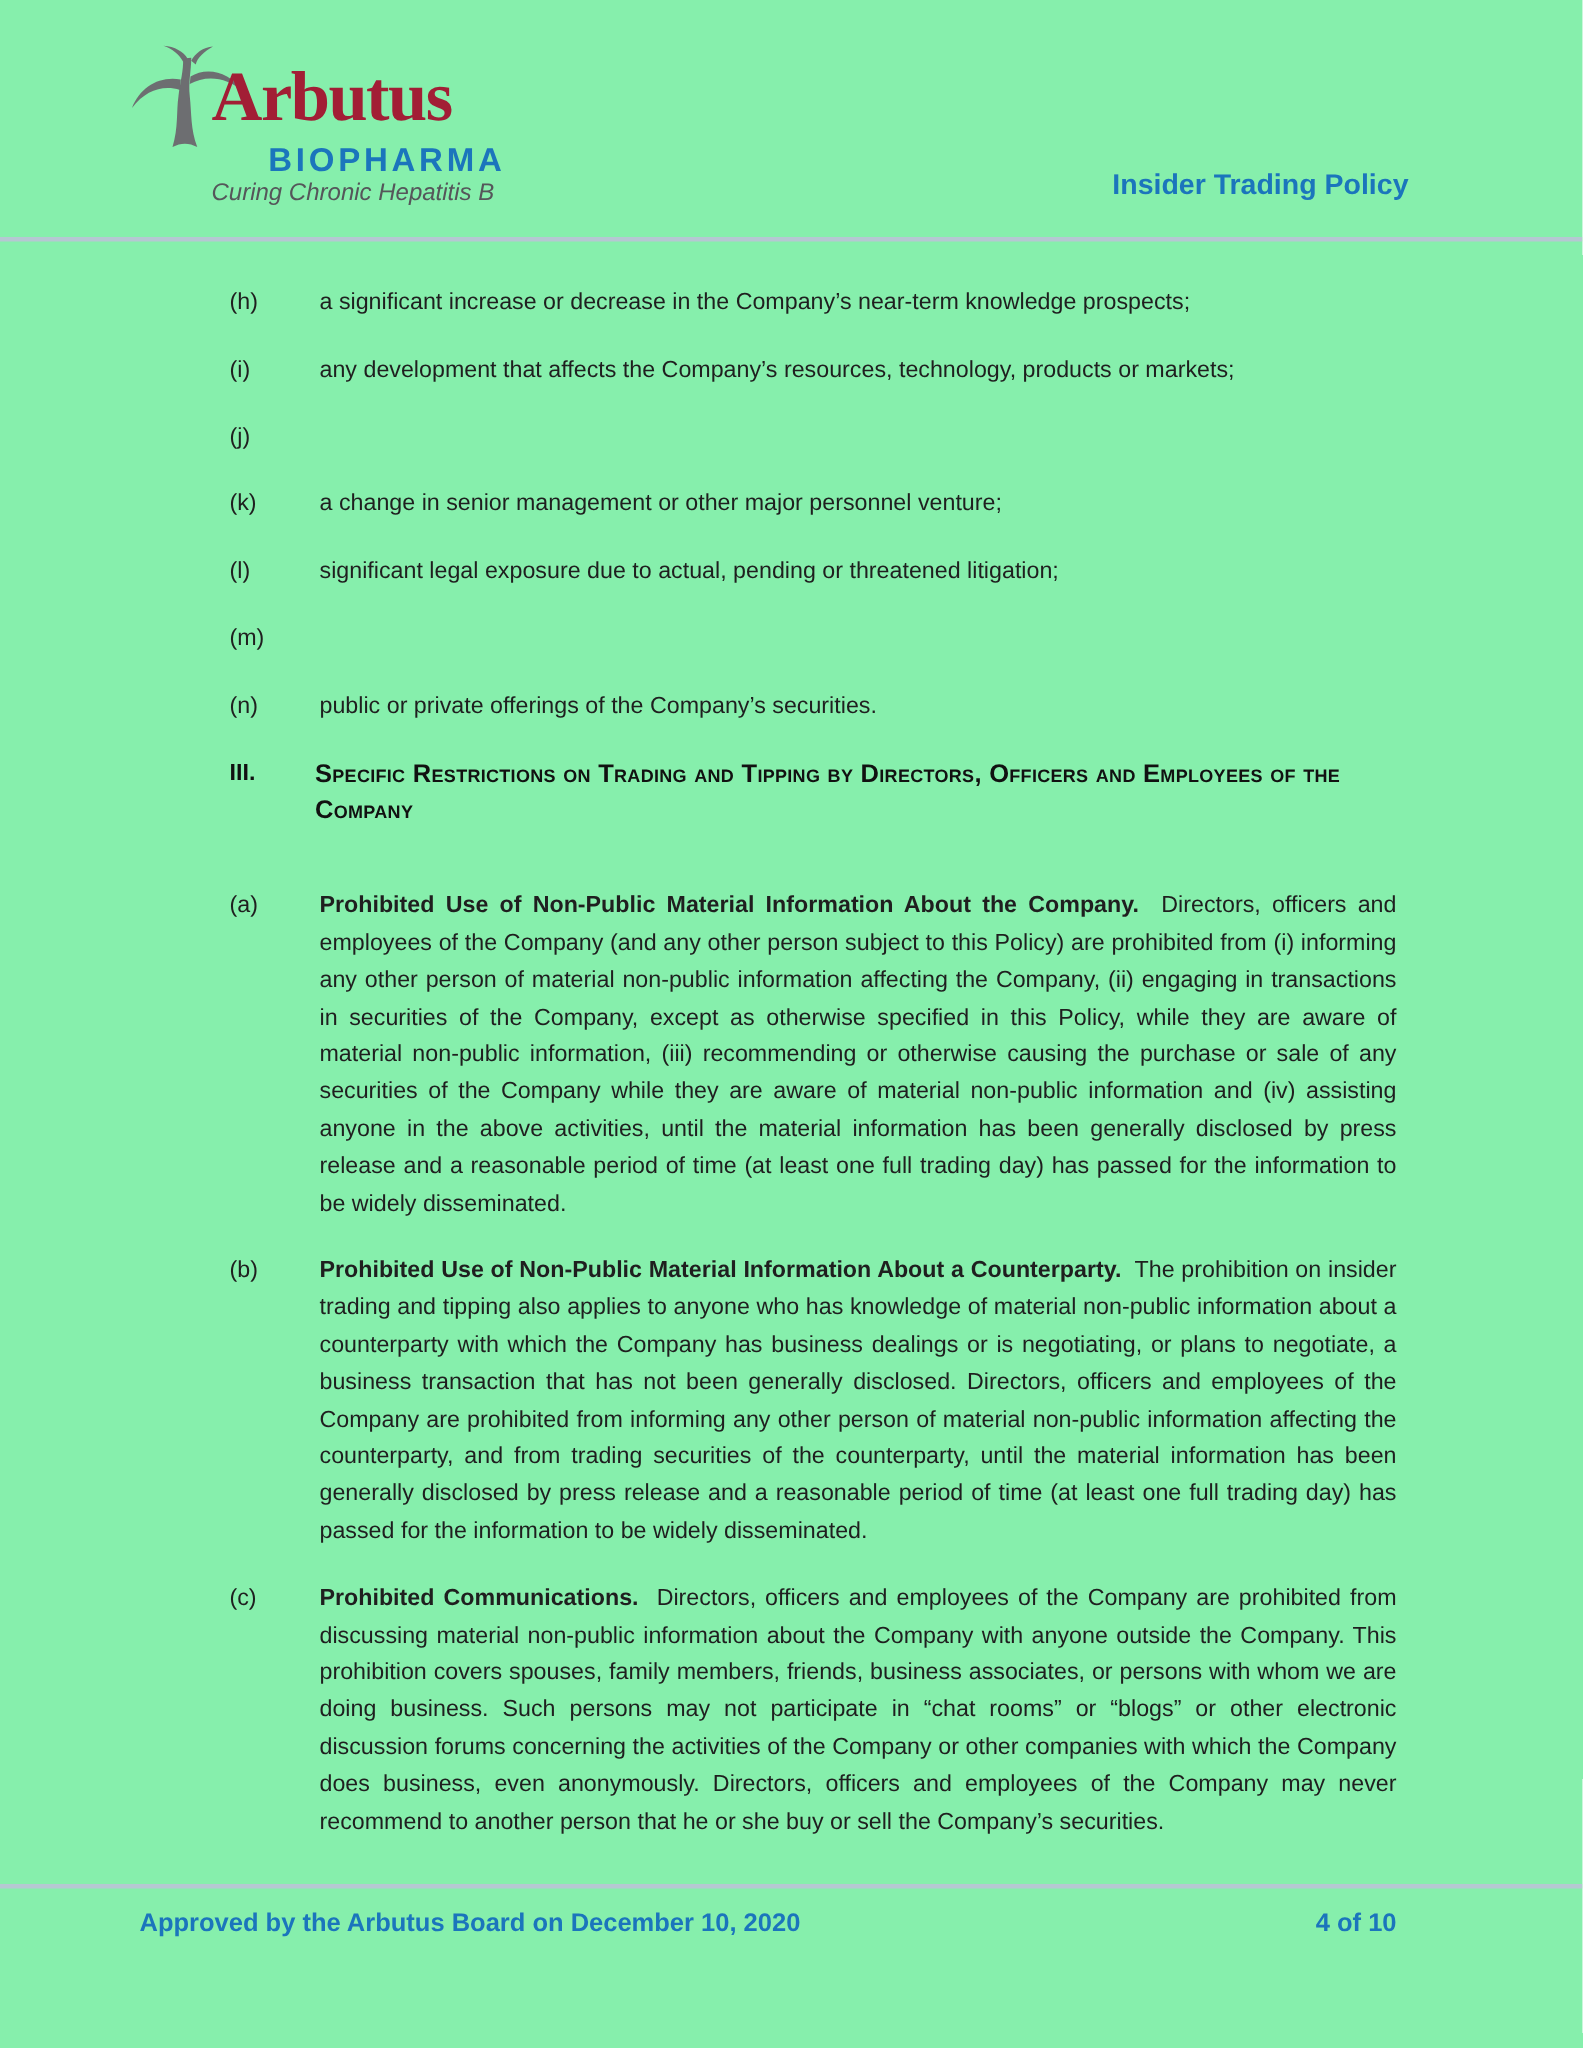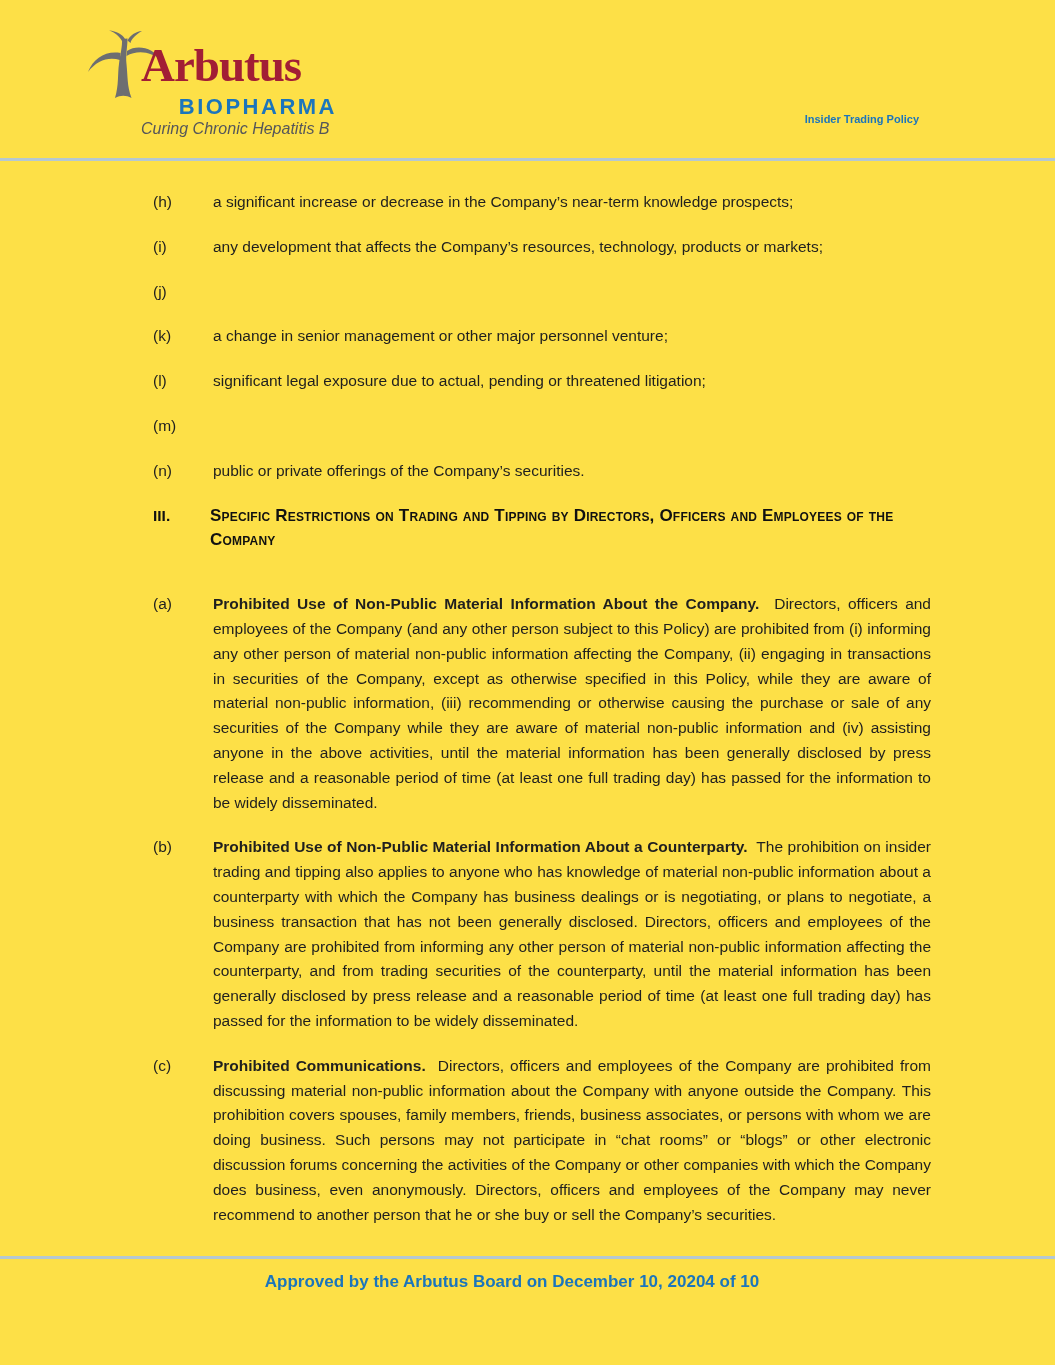--- a/index.html
+++ b/index.html
@@ -1,20 +1,20 @@
 <!DOCTYPE html>
 <html><head>
 <meta charset="utf-8">
 <style>
   * { margin:0; padding:0; box-sizing:border-box; }
   html,body { background:#ffffff; }
   .page {
     position:relative;
     width:1055px; height:1365px;
-    background:#fde047;
+    background:#86efac;
     overflow:hidden;
     font-family:"Liberation Sans", sans-serif;
     color:#1f1f1f;
   }
 
   
   .logo {
     position:absolute; left:85px; top:26px;
     width:252px; height:120px;
   }
@@ -29,22 +29,22 @@
     position:absolute; right:0; top:68px;
     font-weight:bold; font-size:22px; letter-spacing:2.5px;
     color:#1B75BC;
   }
   .brand-tagline {
     position:absolute; left:56px; top:94px;
     font-style:italic; font-weight:normal; font-size:16px;
     color:#55565A; white-space:nowrap;
   }
   .doc-title {
-    position:absolute; right:136px; top:113px;
-    font-weight:bold; font-size:11px; color:#1B75BC;
+    position:absolute; right:116px; top:113px;
+    font-weight:bold; font-size:19px; color:#1B75BC;
     white-space:nowrap;
   }
   .rule {
     position:absolute; left:0; right:0; height:3px;
     background:#b5c8d2;
   }
   .rule-top { top:158px; }
   .rule-bottom { top:1256px; }
 
   
@@ -69,21 +69,21 @@
     font-variant:small-caps;
     font-size:17px; line-height:24.8px;
     letter-spacing:0.2px;
   }
   .para .lead { font-weight:bold; }
   .gap { white-space:pre; }
 
   
   .footer-bar {
     position:absolute; top:1272px; left:0; right:0;
-    display:flex; justify-content:center;
+    display:flex; justify-content:space-between;
     padding-left:93px; padding-right:124px;
     font-weight:bold; font-size:17px; color:#1B75BC;
   }
 </style>
 </head>
 <body>
 
 <div class="page">
 
   <div class="logo">

